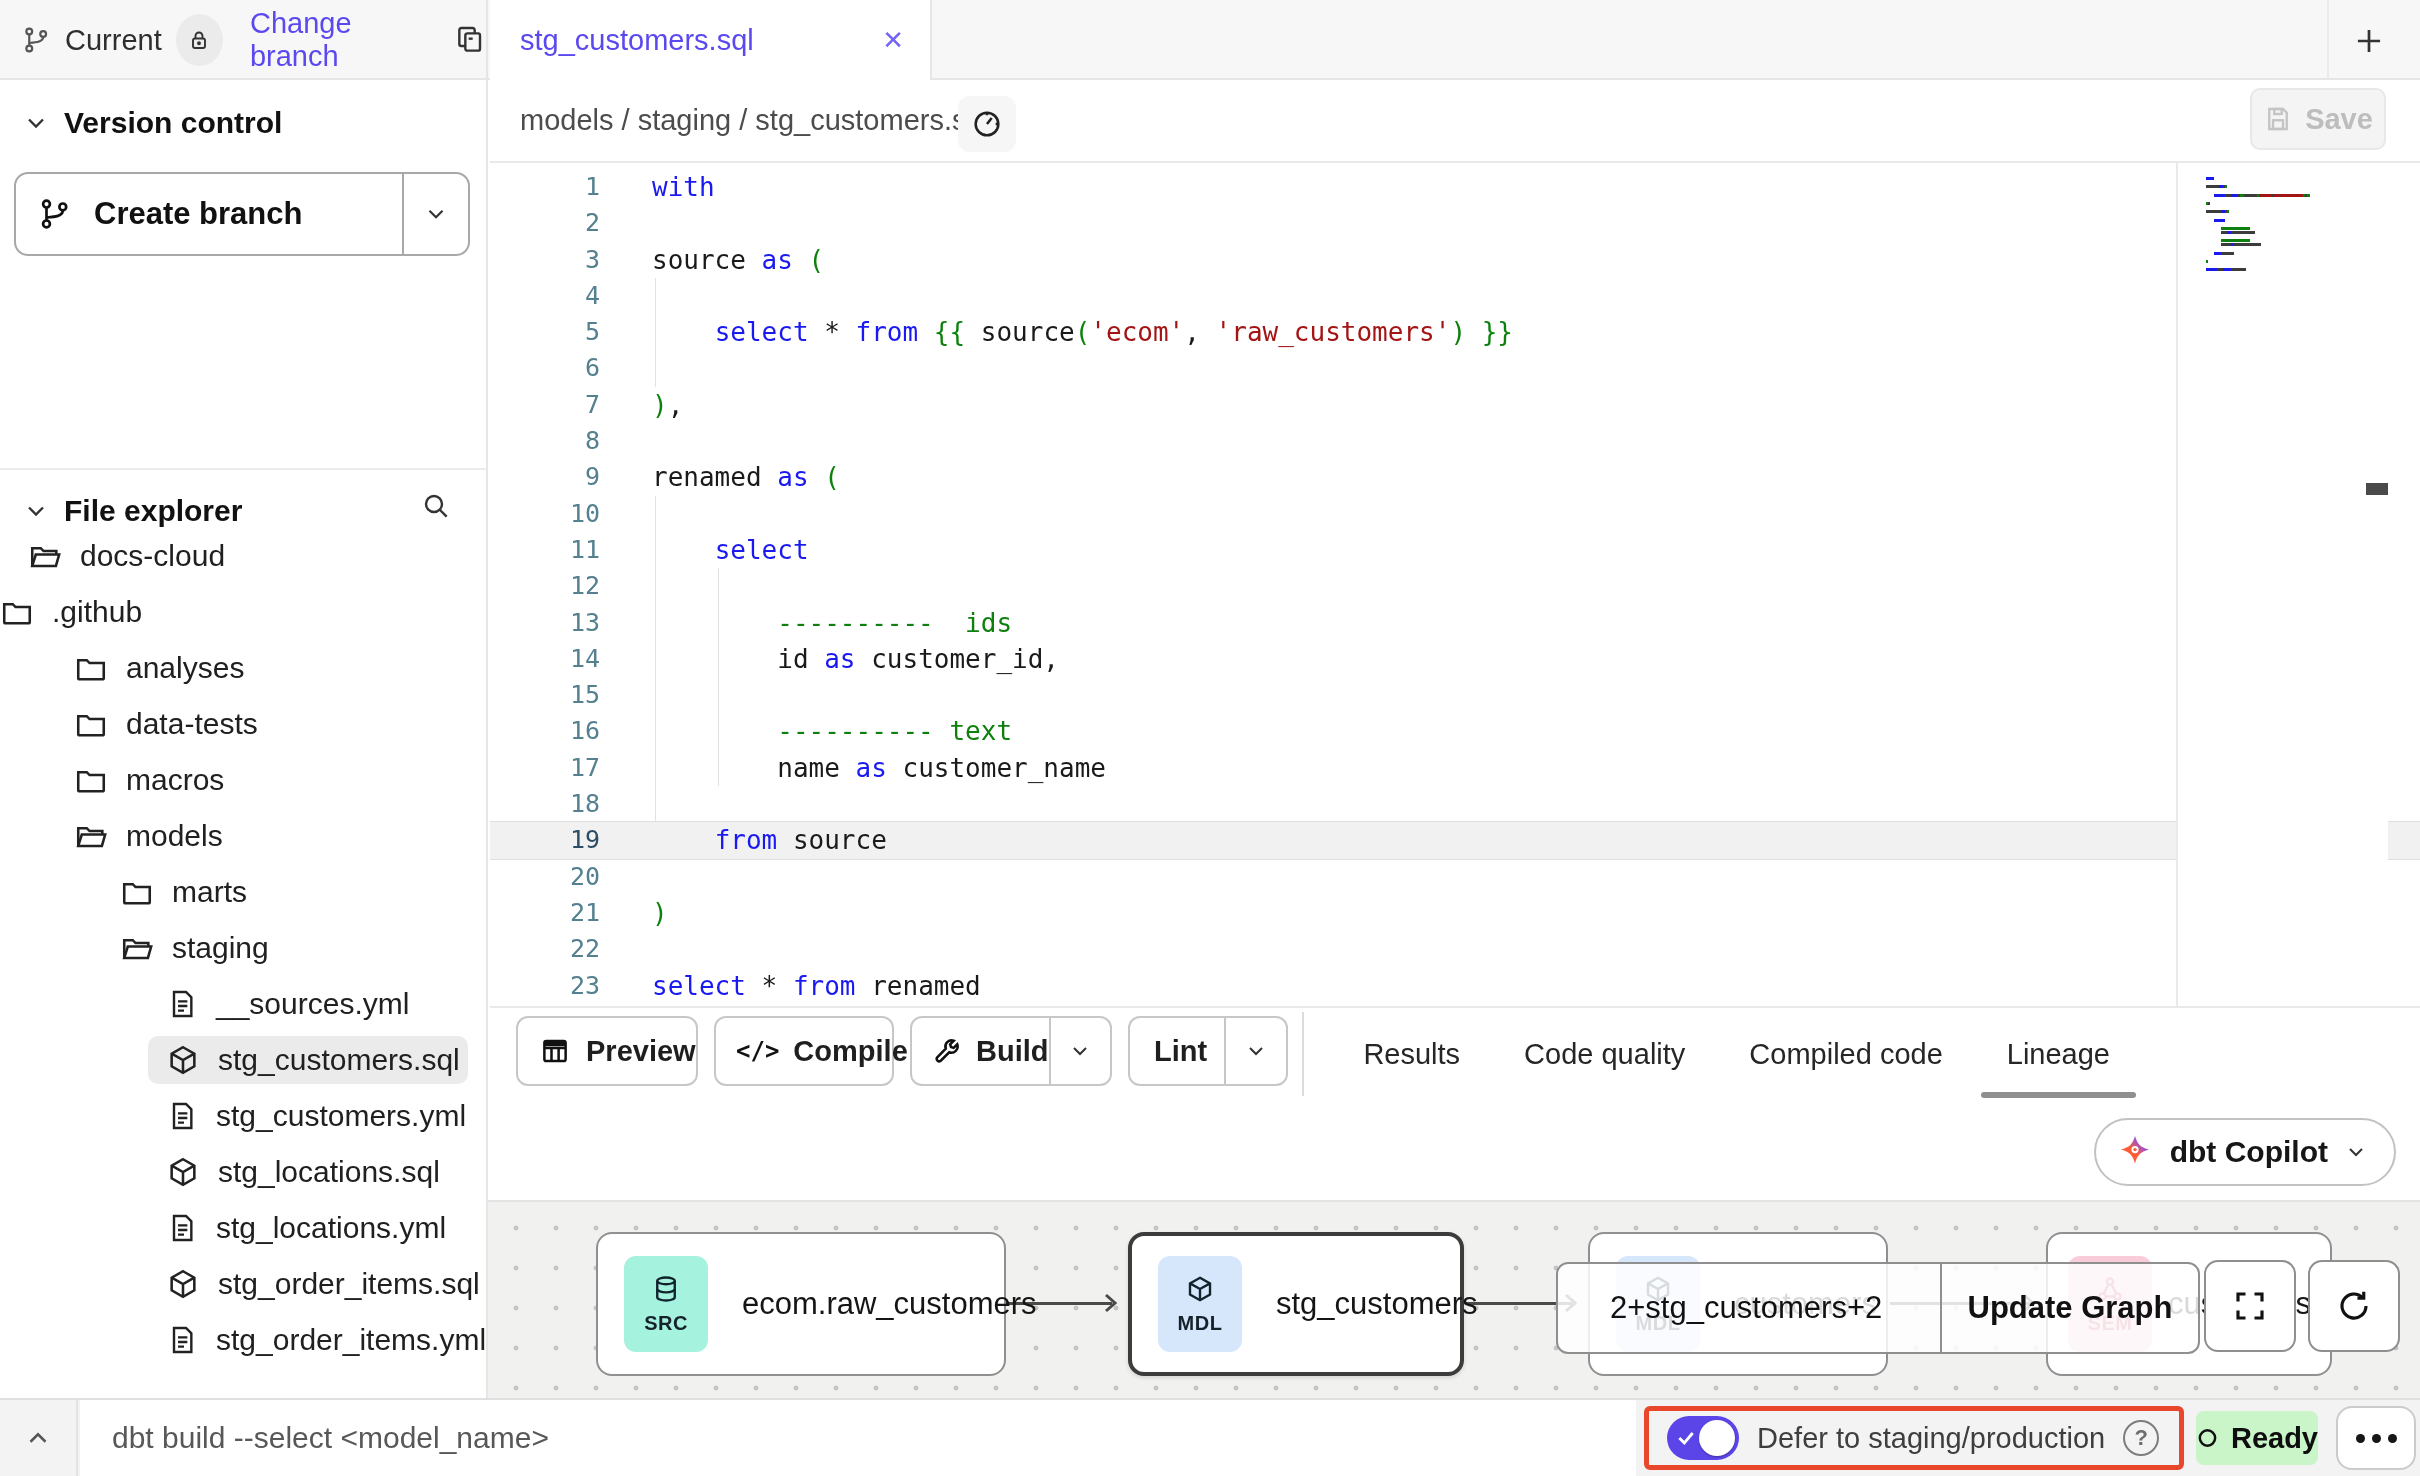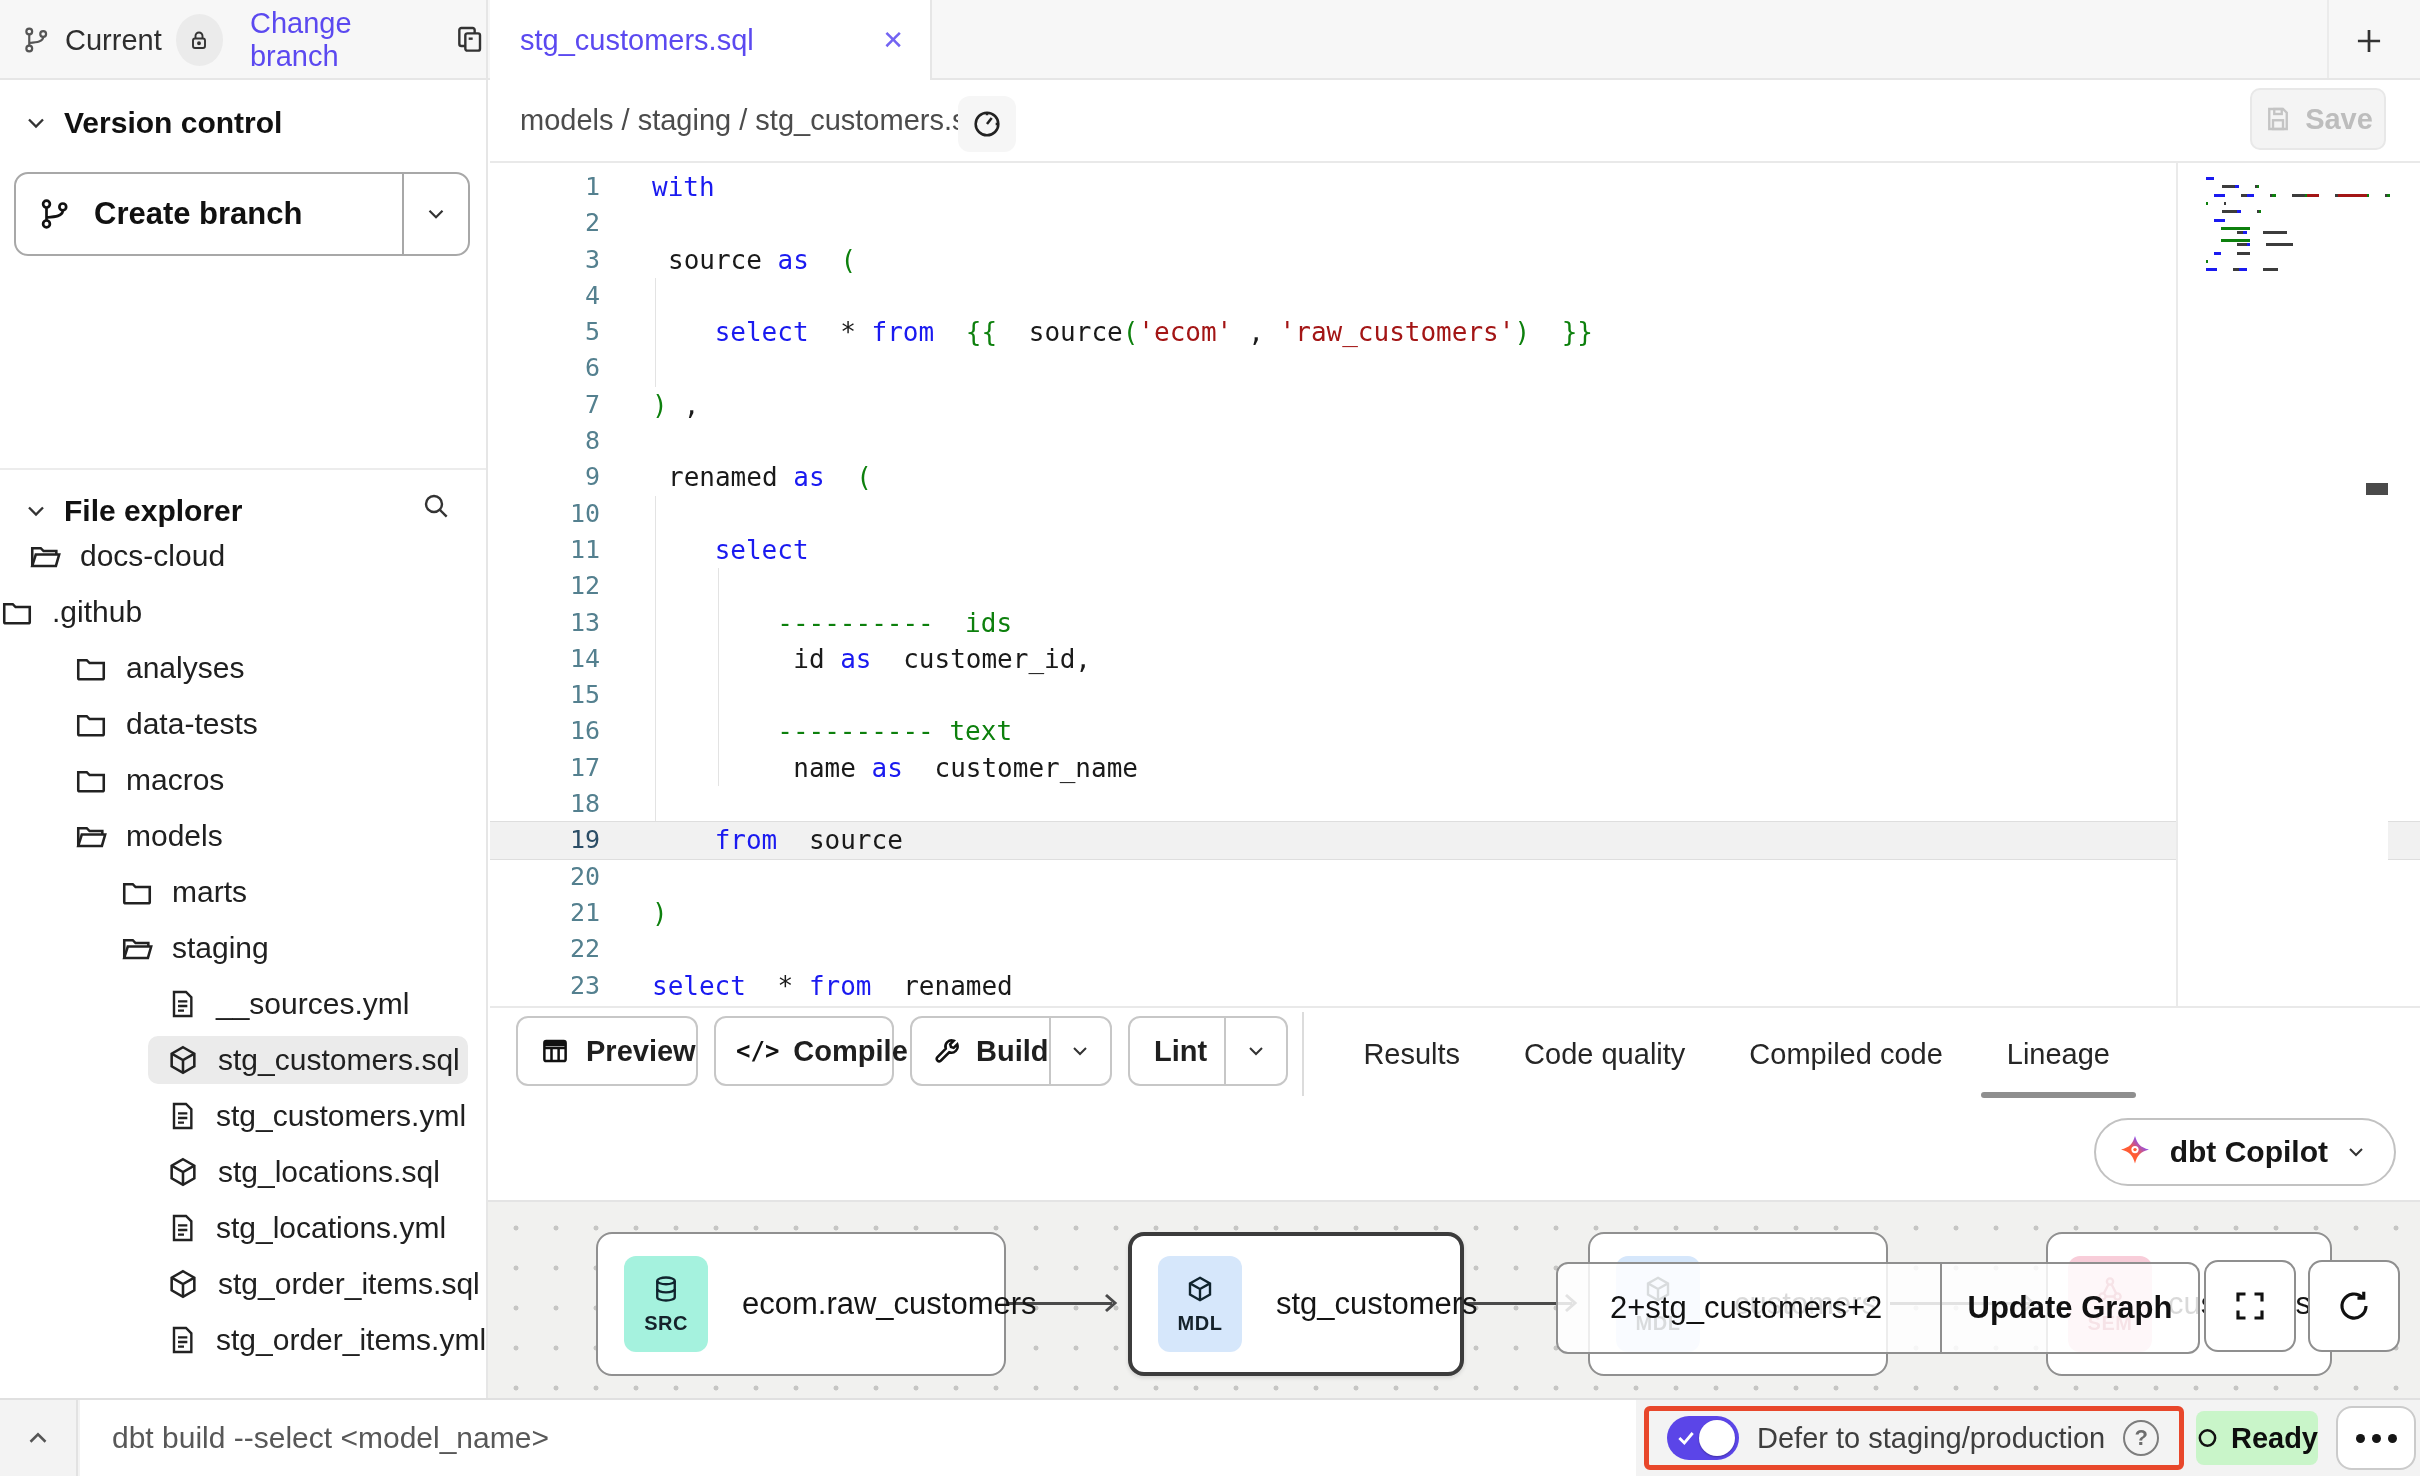--- a/index.html
+++ b/index.html
@@ -45,21 +45,21 @@
 
   
   .editor{position:absolute;left:490px;top:163px;width:1930px;height:845px;background:#fff;border-bottom:2px solid #e9e9e9;box-sizing:border-box;overflow:hidden;}
   .crow{position:relative;display:flex;height:36.3px;line-height:36.3px;font-family:"DejaVu Sans Mono",monospace;font-size:26px;}
   .crow:first-child{margin-top:6px;}
   .crow .ln{width:110px;text-align:right;padding-right:0;color:var(--c-line-number);font-size:25px;flex:0 0 110px;}
   .crow .ct{position:relative;margin-left:52px;white-space:pre;flex:1;}
   .crow.active{background:#f1f1f1;box-shadow:0 -1px 0 #dedede,0 1px 0 #dedede;}
   .crow.active .ln{color:var(--c-line-number-active);}
   .guide{position:absolute;top:0;bottom:0;width:1px;background:#e3e3e3;}
-  .tk-k{color:var(--c-keyword);} .tk-p{color:var(--c-plain);margin-left:16px;} .tk-s{color:var(--c-string);} .tk-g,.tk-c{color:var(--c-green);}
+  .tk-k{color:var(--c-keyword);} .tk-p{color:var(--c-plain);} .tk-s{color:var(--c-string);} .tk-g,.tk-c{color:var(--c-green);}
   .minimap{position:absolute;left:1686px;top:0;width:210px;height:845px;border-left:2px solid #eaeaea;background:#fff;}
   .mrow{position:absolute;height:3px;margin-top:10px;display:flex;}
   .mrow{left:0;} .mrow .mseg{height:3px;display:inline-block;}
   .mseg.tk-k{background:var(--c-keyword);} .mseg.tk-p{background:#3c3c3c;} .mseg.tk-s{background:var(--c-string);} .mseg.tk-g,.mseg.tk-c{background:var(--c-green);}
   .mm-inner{position:absolute;left:28px;top:0;right:0;bottom:0;}
   .vthumb{position:absolute;right:0;top:320px;width:22px;height:12px;background:#4a4a4a;}
 
   
   .toolrow{position:absolute;left:490px;top:1010px;width:1930px;height:88px;background:#fff;}
   .btn{position:absolute;top:6px;height:70px;border:2px solid #c7c7c7;border-radius:12px;background:#fff;box-sizing:border-box;display:flex;align-items:center;cursor:pointer;}

